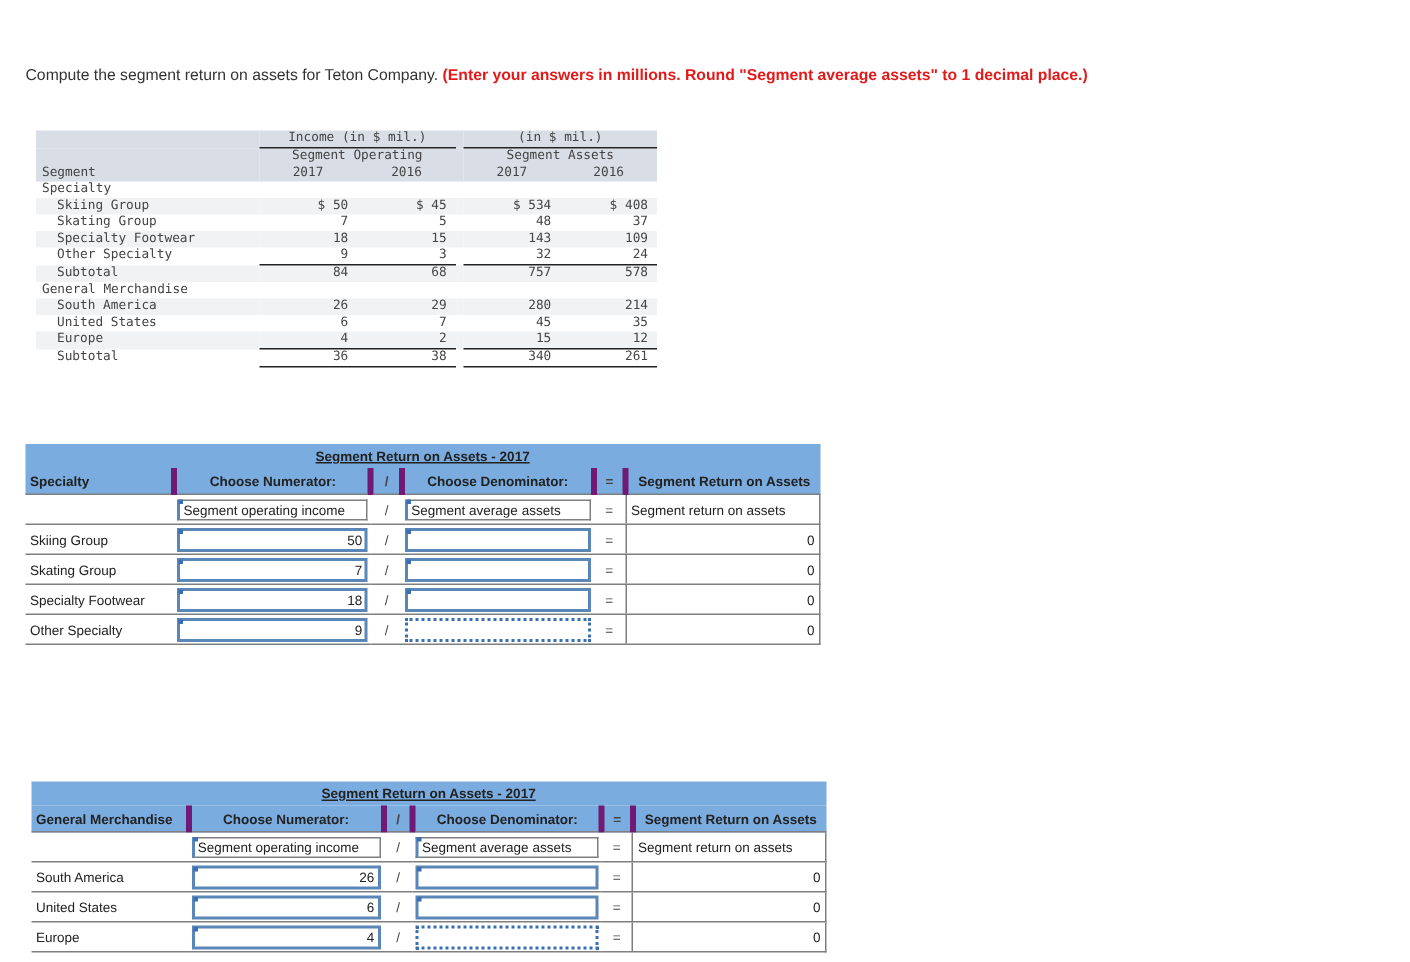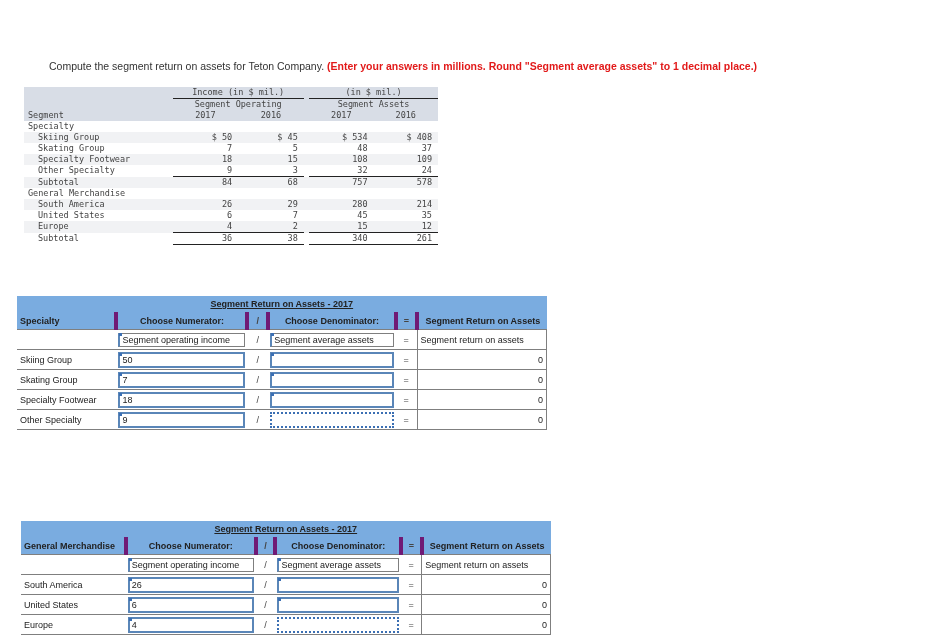--- a/index.html
+++ b/index.html
@@ -1,17 +1,17 @@
 <!DOCTYPE html>
 <html><head>
 <meta charset="utf-8">
 <style>
   html, body { margin:0; padding:0; background:#ffffff; }
   body { width:940px; height:641px; position:relative; overflow:hidden; font-family:"Liberation Sans", sans-serif; color:#333; }
-  .instr { position:absolute; left:17px; top:60px; width:710px; font-size:10.5px; line-height:13px; color:#333;margin-left:32px; }
+  .instr { position:absolute; left:17px; top:44px; width:710px; font-size:10.5px; line-height:13px; color:#333; }
   .instr .red { color:#e21a1a; font-weight:bold; }
 
   
   .dt { position:absolute; left:24px; top:87px; width:414px; font-family:"DejaVu Sans Mono", monospace; font-size:8.5px; color:#444; border-collapse:collapse; }
   .dt td { padding:0 2px; height:11px; line-height:11px; white-space:nowrap; }
   .dt tr.hd td { background:#d8dde6; }
   .dt tr.alt td { background:#f1f2f4; }
   .dt td.num { text-align:right; padding-right:6px; }
   .dt td.c { text-align:center; }
   .dt td.ul-top { border-bottom:1px solid #222; }
@@ -25,21 +25,21 @@
   .roa { position:absolute; border-collapse:collapse; font-size:9px; color:#222; }
   .roa td { height:17px; padding:0 3px; border-bottom:1px solid #7f7f7f; white-space:nowrap; }
   .roa tr.title td { background:#7aace0; text-align:center; font-weight:bold; text-decoration:underline; border-bottom:none; height:16px; }
   .roa tr.colhdr td { background:#7aace0; font-weight:bold; text-align:center; border-left:4px solid #701a75; border-bottom:1px solid #7f7f7f; }
   .roa tr.colhdr td:first-child { text-align:left; border-left:none; }
   .roa td.sep { text-align:center; width:14px; color:#444; font-weight:normal; }
   .roa td.res { text-align:right; border-left:1px solid #7f7f7f; border-right:1px solid #7f7f7f; }
   .roa td.reslbl { text-align:left; border-left:1px solid #7f7f7f; border-right:1px solid #7f7f7f; }
   .box { display:block; border:2px solid #5a86b8; height:12px; line-height:12px; padding:0 2px; position:relative; background:#fff; font-size:9px; }
   .box.lbl { border:1px solid #7f7f7f; border-left:2px solid #5a86b8; }
-  .box.num { }
+  .box.num { text-align:right; }
   .box.dotted { border:2px dotted #3b6fb3; }
   .box::before { content:""; position:absolute; left:-1px; top:-1px; width:3px; height:3px; background:#3b6fb3; }
   .box.dotted::before { display:none; }
   .roa td.inp { padding:1px 2px;margin-top:43px; }
 </style>
 </head>
 <body>
 
 <div class="instr">
   <span>Compute the segment return on assets for Teton Company.</span>
@@ -90,21 +90,21 @@
     <td class="num">5</td>
     <td class="gap"></td>
     <td class="num">48</td>
     <td class="num">37</td>
   </tr>
   <tr class="alt">
     <td class="i1">Specialty Footwear</td>
     <td class="num">18</td>
     <td class="num">15</td>
     <td class="gap"></td>
-    <td class="num">108</td>
+    <td class="num">143</td>
     <td class="num">109</td>
   </tr>
   <tr>
     <td class="i1">Other Specialty</td>
     <td class="num under">9</td>
     <td class="num under">3</td>
     <td class="gap"></td>
     <td class="num under">32</td>
     <td class="num under">24</td>
   </tr>

